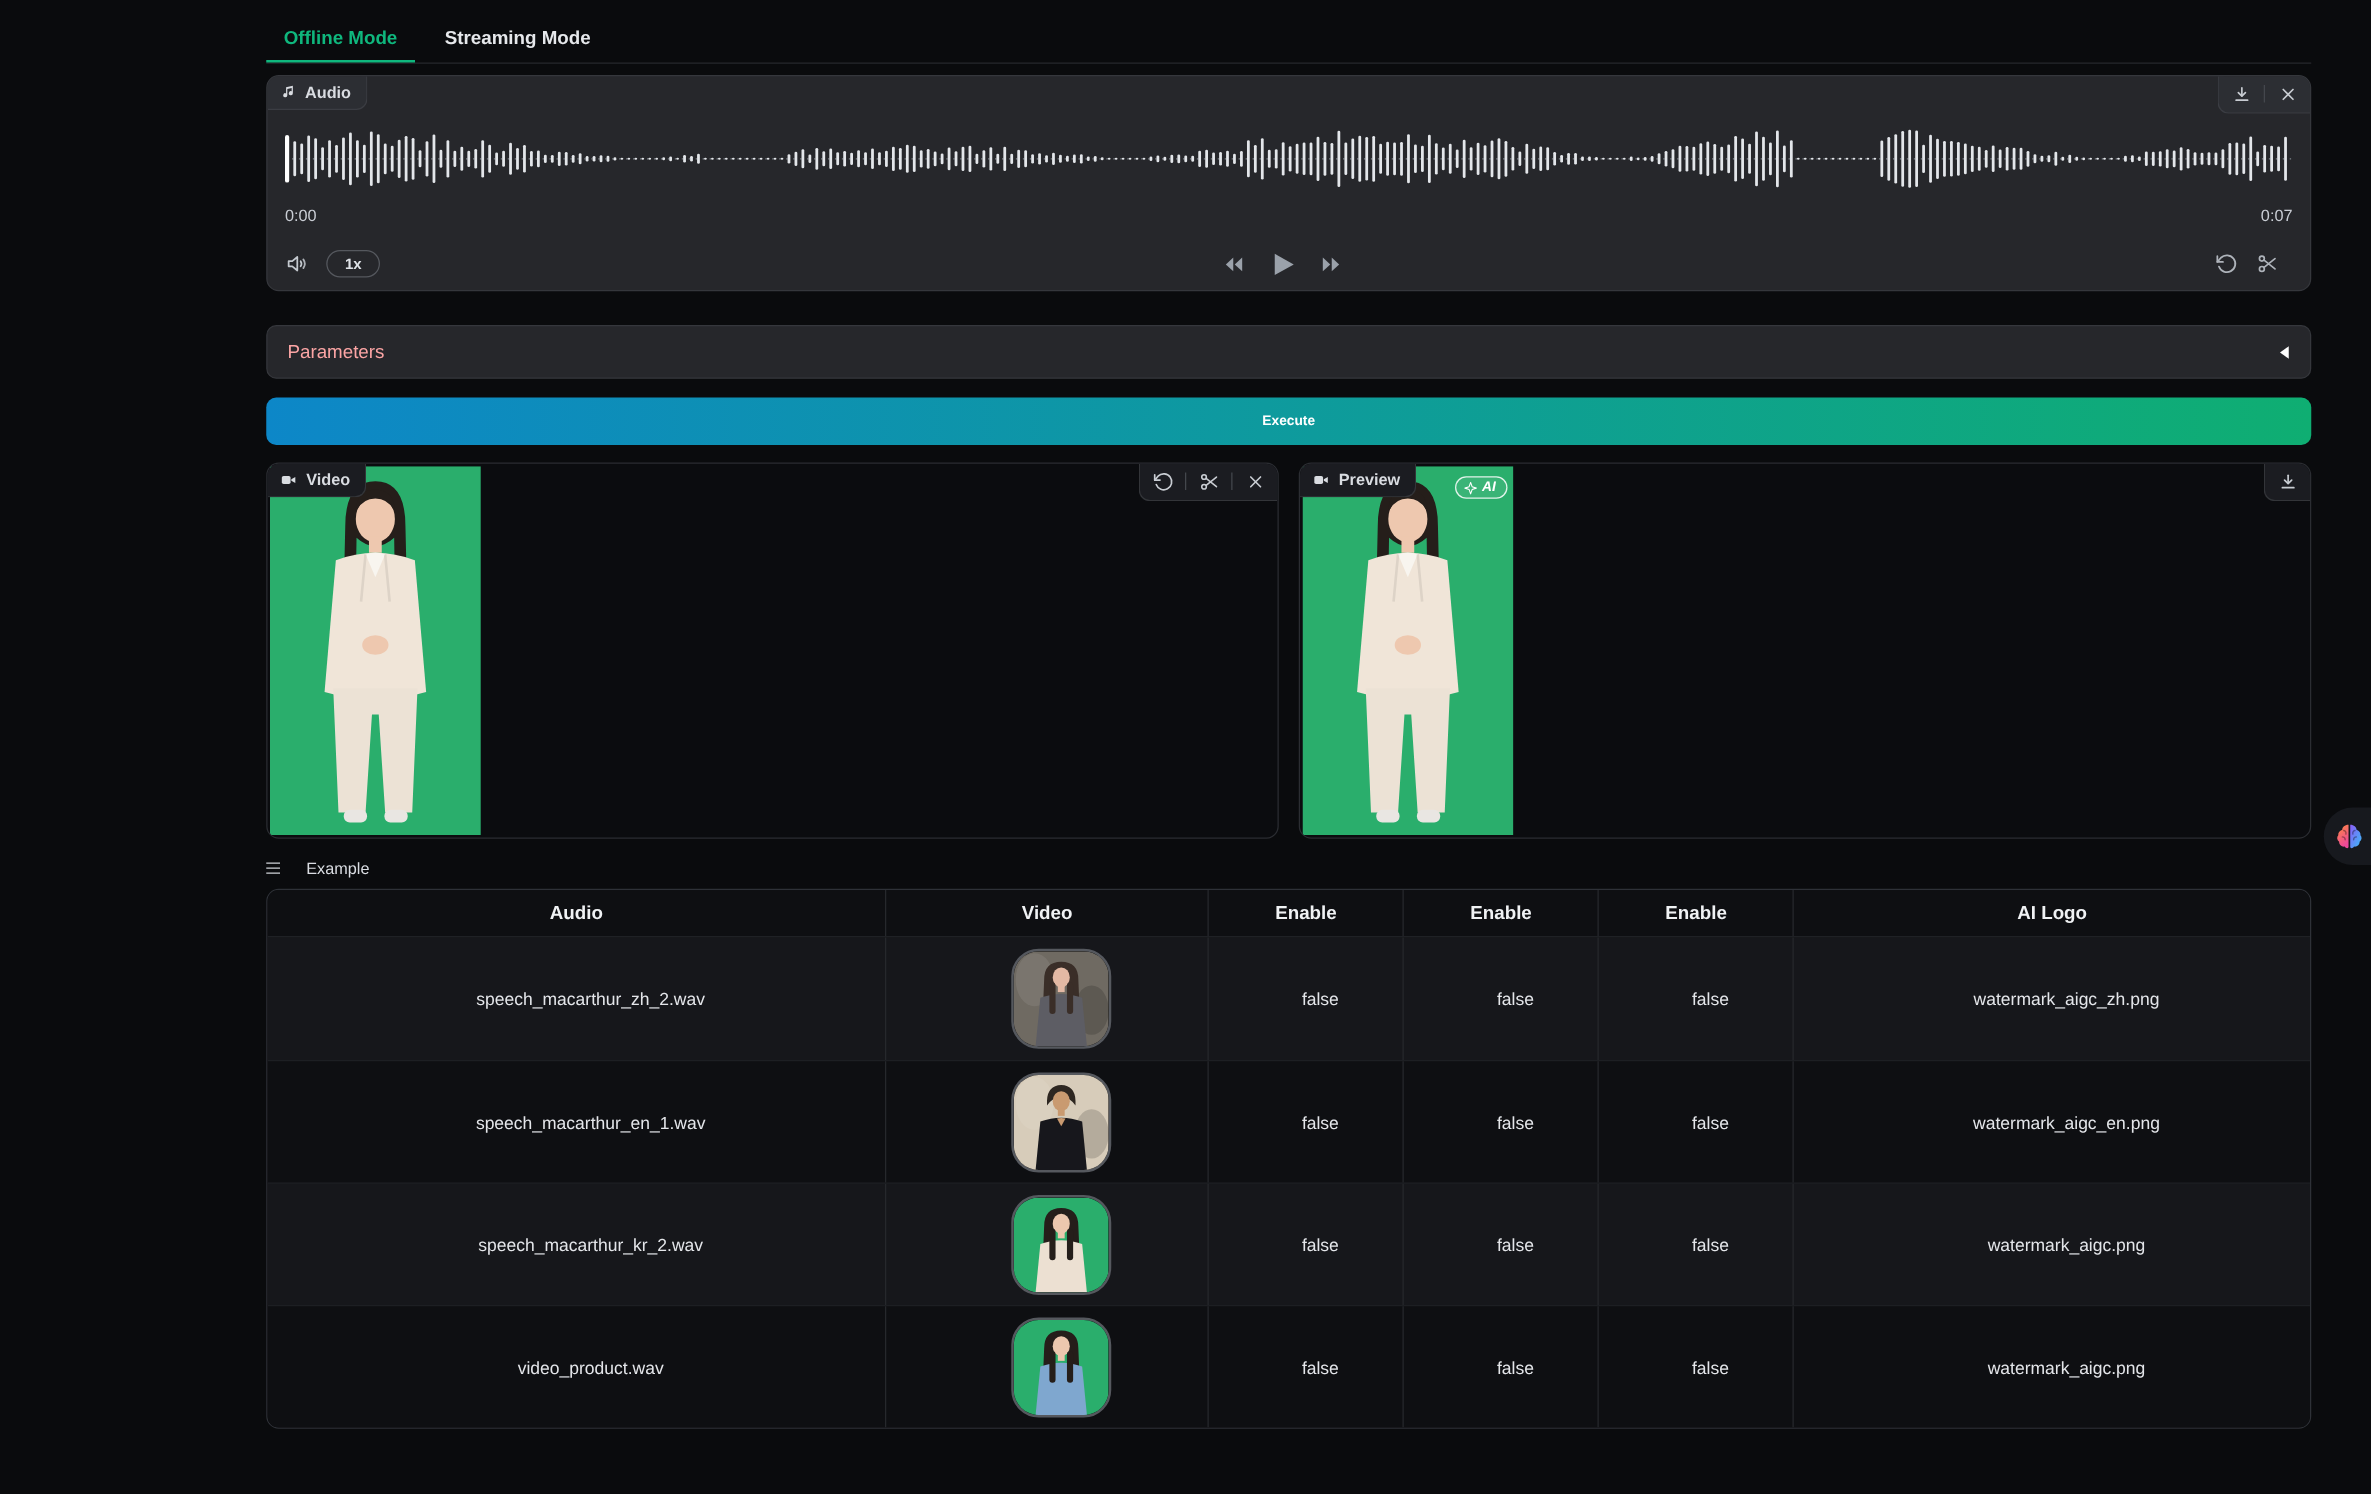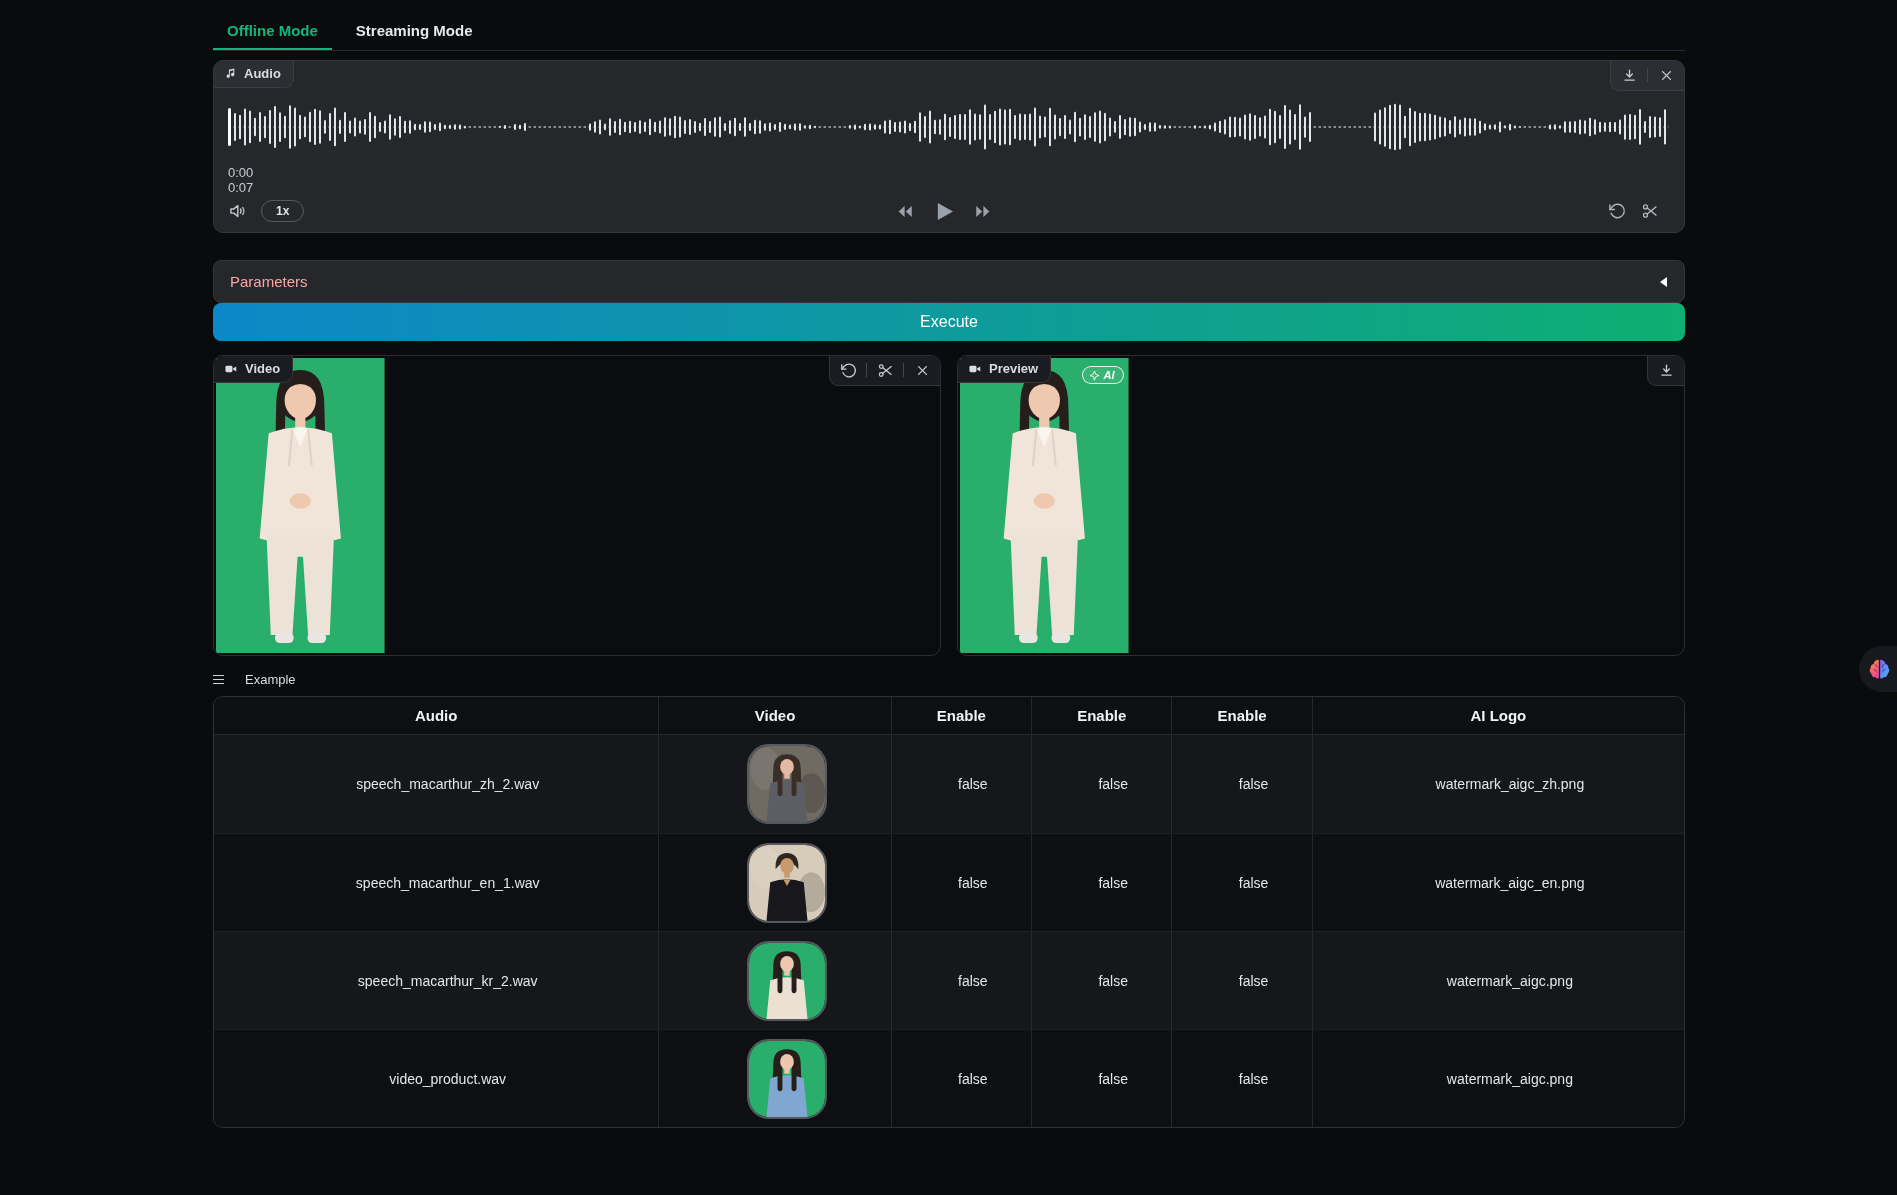--- a/index.html
+++ b/index.html
@@ -4,21 +4,21 @@
 <style>
   * { box-sizing: border-box; margin: 0; padding: 0; }
   html,body { width:1897px; height:1195px; }
   body {
     background:#0a0b0d;
     font-family:"Liberation Sans", sans-serif;
     color:#e7e9ec;
     overflow:hidden;
     position:relative;
   }
-  .container { position:absolute; left:213px; top:0; width:1472px; }
+  .container { position:absolute; left:213px; top:0; width:1636px; }
 
   
   .tabbar { margin-top:12px; display:flex; gap:10px; border-bottom:1px solid #26282c; height:39px; align-items:stretch; }
   .tab { background:none; border:none; padding:0 14px; font-family:inherit; font-size:15px; font-weight:600; color:#e6e8eb; cursor:pointer; display:flex; align-items:center; border-bottom:2px solid transparent; }
   .tab.active { color:#0fb77d; border-bottom-color:#0fb77d; }
 
   
   .chip {
     position:absolute; top:0; left:0; z-index:3;
     display:flex; align-items:center; gap:7px;
@@ -38,35 +38,35 @@
   }
   .icon-chip.dark-chip { background:#1b1c21; border-color:#333539; }
   .icon-btn { background:none; border:none; color:#c8ccd2; width:18px; height:18px; padding:0; cursor:pointer; display:flex; align-items:center; justify-content:center; }
   .icon-btn svg { width:17px; height:17px; display:block; }
   .vdiv { width:1px; height:14px; background:#44474d; }
 
   
   .audio-panel { position:relative; margin-top:9px; height:173px; background:#26272b; border:1px solid #35373c; border-radius:10px; }
   .waveform-wrap { position:absolute; left:14px; right:14px; top:32px; height:68px; cursor:pointer; }
   .waveform-wrap svg { width:100%; height:100%; display:block; }
-  .time-row { position:absolute; left:14px; right:14px; top:104px; display:flex; justify-content:space-between; font-size:13px; color:#c9cdd4;flex-direction:column; }
+  .time-row { position:absolute; left:14px; right:14px; top:104px; display:flex; justify-content:space-between; font-size:13px; color:#c9cdd4; }
   .controls-row { position:absolute; left:14px; right:25px; top:134px; height:32px; display:flex; align-items:center; }
   .ctrl-left { display:flex; align-items:center; gap:13px; }
   .ctrl-center { position:absolute; left:50%; transform:translateX(-50%); display:flex; align-items:center; gap:16px; color:#9aa1aa; }
   .ctrl-right { margin-left:auto; display:flex; align-items:center; gap:15px; color:#aeb3ba; }
   .speed-pill { background:none; border:1px solid #55585e; border-radius:999px; color:#dfe3e8; font-family:inherit; font-size:12px; font-weight:700; padding:3px 14px; cursor:pointer; }
   .transport { background:none; border:none; color:#9aa1aa; padding:0; cursor:pointer; display:flex; }
   .transport svg { display:block; }
 
   
   .accordion { margin-top:27px; height:43px; background:#26272b; border:1px solid #35373c; border-radius:8px; display:flex; align-items:center; padding:0 16px; font-size:15px; color:#fca5a5; cursor:pointer; width:100%; font-family:inherit; text-align:left; }
   .accordion .arrow { margin-left:auto; display:flex; }
 
   
-  .execute-btn { width:100%; height:38px; border:none; border-radius:8px; color:#fff; font-family:inherit; font-size:16px; font-weight:400; cursor:pointer; }
+  .execute-btn { margin-top:15px; width:100%; height:38px; border:none; border-radius:8px; color:#fff; font-family:inherit; font-size:11px; font-weight:700; cursor:pointer; }
 
   
   .media-row { margin-top:14px; display:flex; gap:16px; height:301px; }
   .media-panel { position:relative; flex:1; background:#0b0c0f; border:1px solid #2b2d32; border-radius:10px; overflow:hidden; }
   .stage { position:absolute; inset:2px; display:flex; justify-content:flex-start;font-style:italic; }
   .gs-video { position:relative; height:100%; aspect-ratio:56/98; }
   .gs-video svg { width:100%; height:100%; display:block; }
   .ai-badge { position:absolute; top:8px; right:5px; display:flex; align-items:center; gap:4px; padding:2px 8px 2px 6px; border:1px solid rgba(255,255,255,.85); border-radius:999px; background:rgba(255,255,255,.08); color:#fff; font-size:11px; font-weight:600; }
   .ai-badge svg { width:11px; height:11px; }
 

